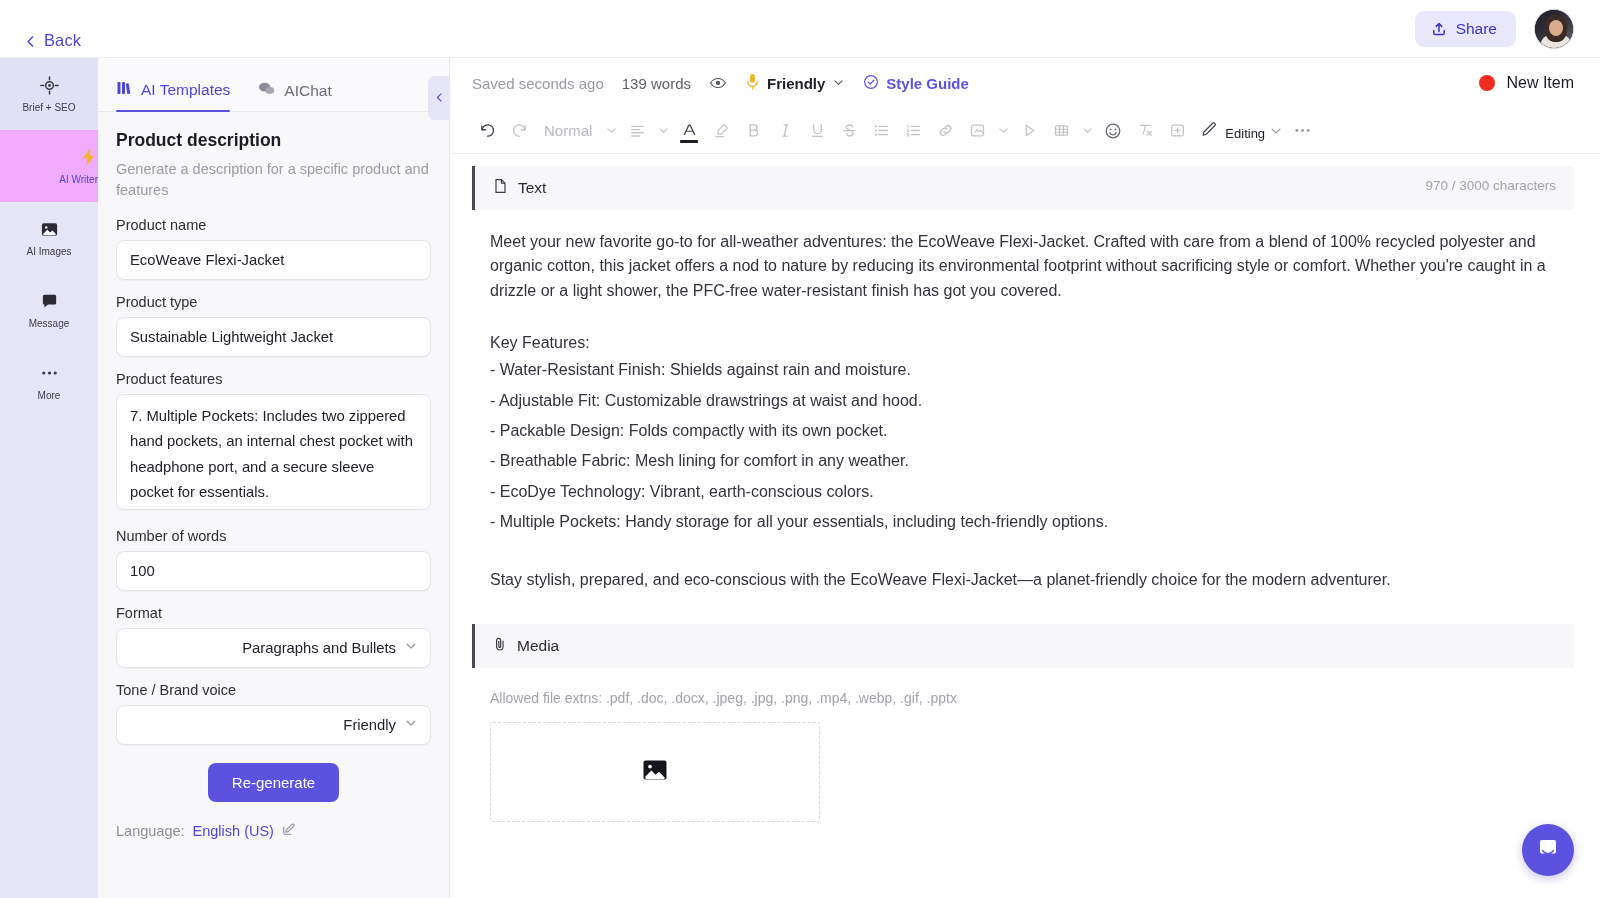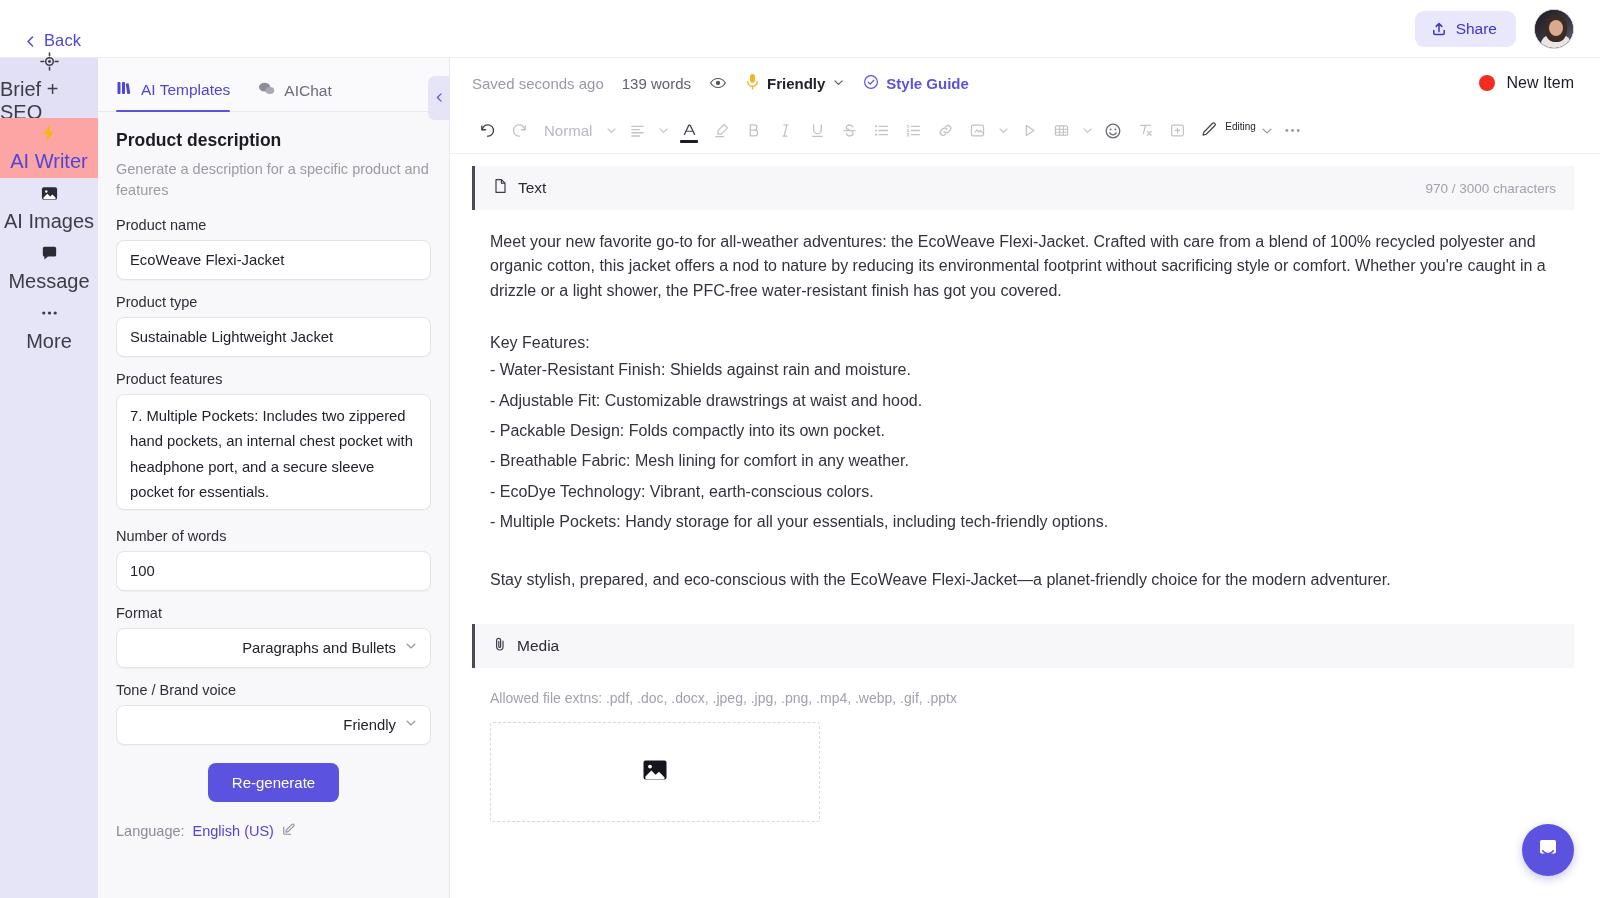--- a/index.html
+++ b/index.html
@@ -44,27 +44,27 @@
   .body { flex: 1; display: flex; min-height: 0; }
 
   
   .rail {
     width: 98px; flex: 0 0 98px;
     background: #e6e4f7;
     padding-top: 0px;
     display: flex; flex-direction: column;
   }
   .rail-item {
-    height: 60px; display: flex; flex-direction: column;
+    height: 72px; display: flex; flex-direction: column;
     align-items: center; justify-content: center; gap: 7px;
-    cursor: pointer; color: #3c3b46; font-size: 20px;
+    cursor: pointer; color: #3c3b46; font-size: 10px;
   }
   .rail-item .ico { height: 20px; display:flex; align-items:center; justify-content:center; }
   .rail-item.active-soft { background: #e2e0f5; }
-  .rail-item.active { background: #fca5a5; color: #4f46d6; }
+  .rail-item.active { background: #f0abfc; color: #4f46d6; align-items: flex-end; }
 
   
   .panel {
     width: 352px; flex: 0 0 352px;
     background: #f8f8fa;
     border-right: 1px solid #e7e7ed;
     display: flex; flex-direction: column;
     position: relative;
   }
   .panel-tabs {
@@ -137,27 +137,27 @@
 
   .toolbar {
     height: 46px; flex: 0 0 46px;
     display: flex; align-items: center; gap: 2px;
     padding: 0 22px; border-bottom: 1px solid #eeeef2;
   }
   .tb { width: 30px; height: 30px; display: flex; align-items: center; justify-content: center; cursor: pointer; border-radius: 5px; }
   .tb.dim { opacity: .32; }
   .tb-text { font-size: 15px; color: #b9b8c2; padding: 0 8px; cursor: pointer; }
   .tb-caret { width: 18px; display: flex; align-items: center; justify-content: center; cursor: pointer; opacity: .35; }
-  .editing-chip { display: flex; align-items: flex-start; gap: 8px; cursor: pointer; font-size: 10px; color: #23222c; padding-left: 6px; }
+  .editing-chip { display: flex; align-items: flex-end; gap: 8px; cursor: pointer; font-size: 13px; color: #23222c; padding-left: 6px; }
   .color-a { position: relative; }
   .color-a .bar { position: absolute; left: 6px; right: 6px; bottom: 3px; height: 3px; background: #1d1c26; border-radius: 1px; }
 
   .doc { flex: 1; overflow: hidden; padding: 12px 26px 0 22px; }
   .sec-header {
-    display: flex; align-items: center; justify-content: space-between;
+    display: flex; align-items: flex-start; justify-content: space-between;
     background: #f7f7f9; border-left: 3px solid #4a4958;
     padding: 12px 18px; margin-bottom: 6px;
   }
   .sec-left { display: flex; align-items: center; gap: 10px; font-size: 15.5px; color: #2b2a35; }
   .sec-count { font-size: 13.5px; color: #a2a1ad; }
   .doc-body { padding: 14px 6px 0 18px; }
   .p { font-size: 16px; line-height: 1.52; color: #33323d; margin-bottom: 0; }
   .p.gap { margin-top: 28px; }
   .li { font-size: 16px; line-height: 1.9; color: #33323d; }
   .closing { font-size: 16px; line-height: 1.52; color: #33323d; margin-top: 30px; }
@@ -566,21 +566,21 @@
             <span>Text</span>
           </span>
           <span class="sec-count">970 / 3000 characters</span>
         </div>
 
         <div class="doc-body">
           <div class="p">Meet your new favorite go-to for all-weather adventures: the EcoWeave Flexi-Jacket. Crafted with care from a blend of 100% recycled polyester and organic cotton, this jacket offers a nod to nature by reducing its environmental footprint without sacrificing style or comfort. Whether you're caught in a drizzle or a light shower, the PFC-free water-resistant finish has got you covered.</div>
           <div class="p gap">Key Features:</div>
           <div class="li">- Water-Resistant Finish: Shields against rain and moisture.</div>
           <div class="li">- Adjustable Fit: Customizable drawstrings at waist and hood.</div>
-          <div class="li">- Packable Design: Folds compactly into its own pocket.</div>
+          <div class="li">- Packable Design: Folds compactly with its own pocket.</div>
           <div class="li">- Breathable Fabric: Mesh lining for comfort in any weather.</div>
           <div class="li">- EcoDye Technology: Vibrant, earth-conscious colors.</div>
           <div class="li">- Multiple Pockets: Handy storage for all your essentials, including tech-friendly options.</div>
           <div class="closing">Stay stylish, prepared, and eco-conscious with the EcoWeave Flexi-Jacket—a planet-friendly choice for the modern adventurer.</div>
         </div>
 
         <div class="media-sec">
           <div class="sec-header">
             <span class="sec-left">
               <span>

